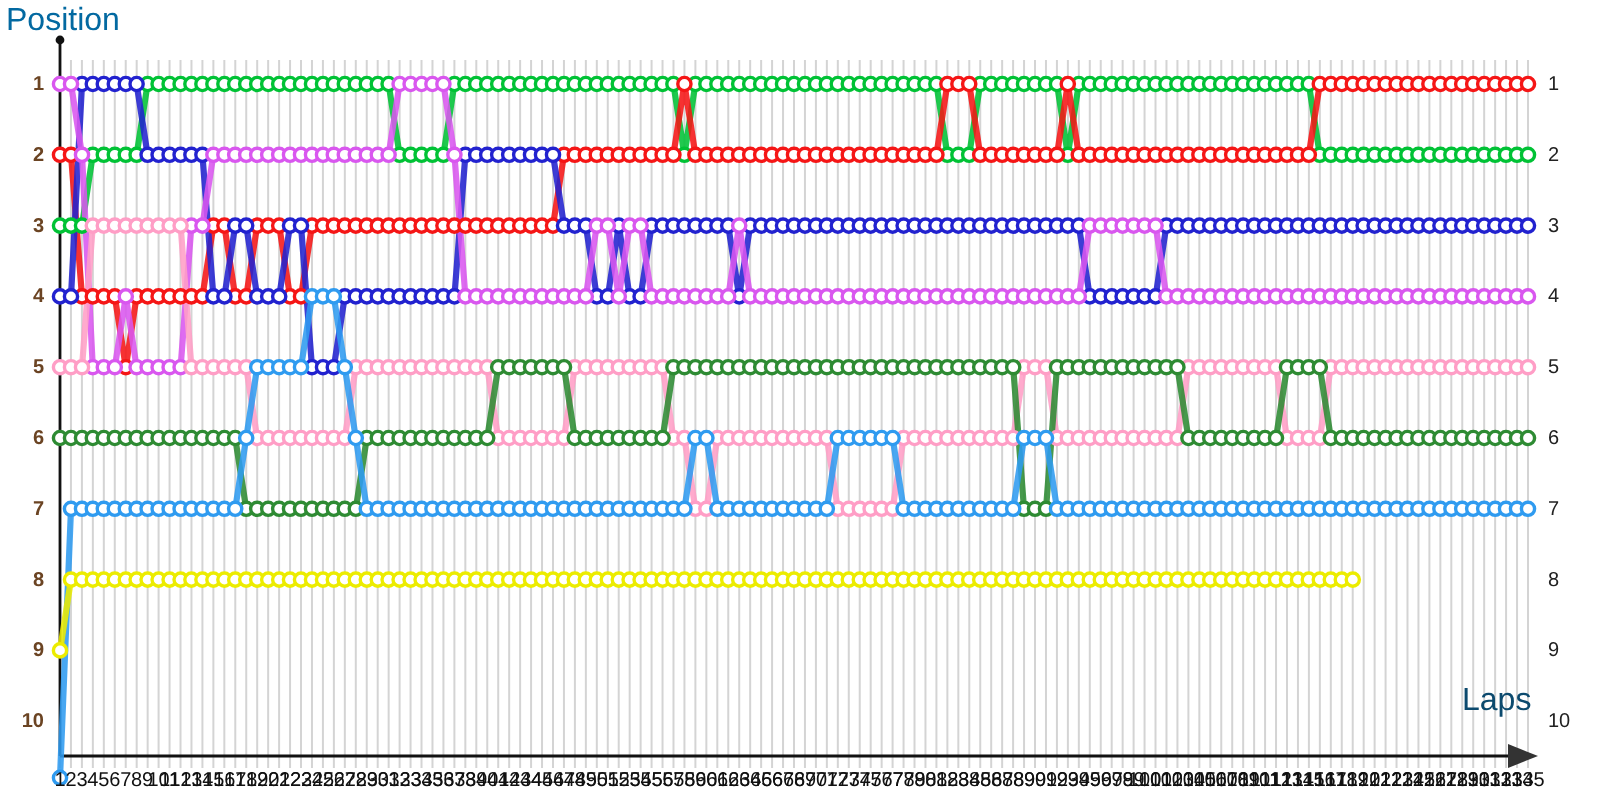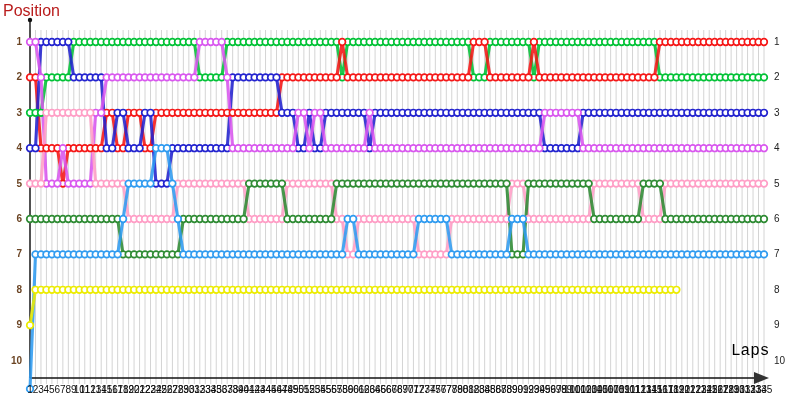--- a/index.html
+++ b/index.html
@@ -1,19 +1,19 @@
 <!DOCTYPE html>
 <html><head>
 <meta charset="utf-8">
 <style>
   html,body{margin:0;padding:0;width:800px;height:400px;background:#fff;overflow:hidden;
     font-family:"Liberation Sans", sans-serif;}
   #wrap{position:relative;width:800px;height:400px;}
-  #chart-title{position:absolute;left:3px;top:2px;font-size:16px;color:#b91c1c;}
-  #x-axis-title{position:absolute;left:731px;top:342px;font-size:16px;color:#000000;font-family:Liberation Mono, monospace;}
+  #chart-title{position:absolute;left:3px;top:2px;font-size:16px;color:#0369a1;}
+  #x-axis-title{position:absolute;left:731px;top:342px;font-size:16px;color:#0c4a6e;}
   svg{position:absolute;left:0;top:0;}
 </style>
 </head>
 <body>
 
 <div id="wrap">
   <svg id="plot" width="800" height="400" viewBox="0 0 800 400">
       <line x1="30" y1="30" x2="30" y2="384" stroke="#d4d4d4" stroke-width="1"></line>
       <line x1="35.47761194029851" y1="30" x2="35.47761194029851" y2="384" stroke="#d4d4d4" stroke-width="1"></line>
       <line x1="40.95522388059702" y1="30" x2="40.95522388059702" y2="384" stroke="#d4d4d4" stroke-width="1"></line>

